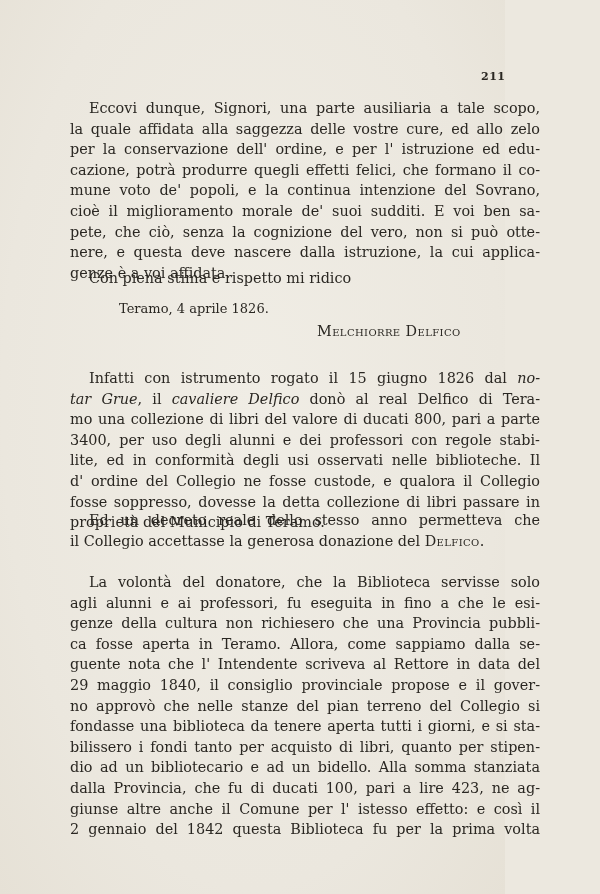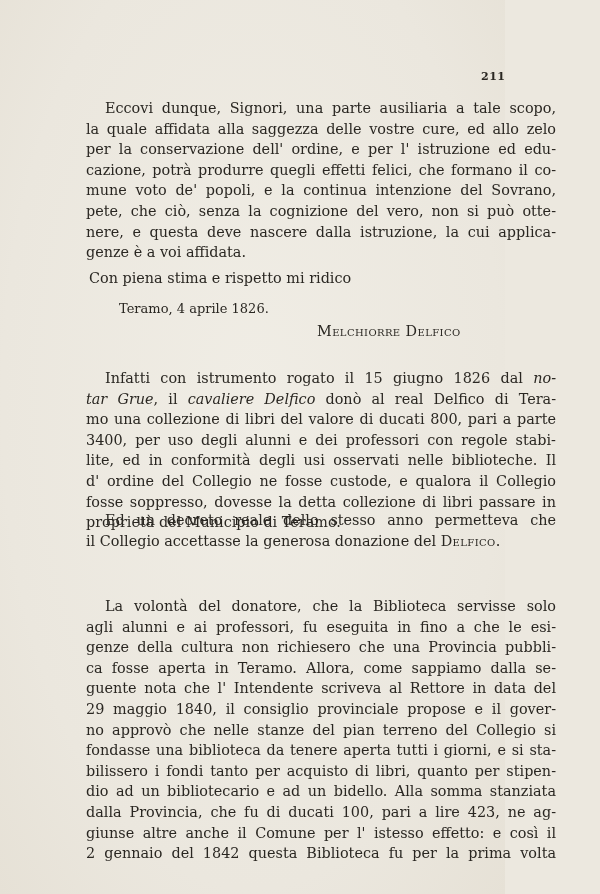--- a/index.html
+++ b/index.html
@@ -30,21 +30,20 @@
       letter-spacing: 0.5px;
       color: #2a2722;
     }
     .text-block {
       position: absolute;
       left: 70px;
       width: 470px;
       font-size: 14.4px;
       line-height: 20.6px;
       text-align: justify;
-      margin-left: 16px;
     }
     .line {
       display: block;
       white-space: nowrap;
       text-align-last: justify;
       text-align: justify;
       height: 20.6px;
     }
     .line.last {
       text-align-last: left;
@@ -53,35 +52,36 @@
       padding-left: 19px;
     }
     .it { font-style: italic; }
     .sc { font-variant: small-caps; letter-spacing: 0.4px; }
     #p1 { top: 98px; }
     #closing { top: 270px; left: 89px; font-size: 14.4px; position: absolute; white-space: nowrap; }
     #date { top: 301px; left: 119px; font-size: 13px; position: absolute; white-space: nowrap; }
     #signature { top: 323px; left: 317px; font-size: 14.4px; position: absolute; white-space: nowrap; }
     #p2 { top: 368px; }
     #p3 { top: 510px; }
-    #p4 { top: 596px; }
+    #p4 { top: 572px; }
   </style>
 </head>
 <body>
 
 <div class="page">
 
   <div class="page-number">211</div>
 
   <div class="text-block" id="p1">
     <span class="line indent">Eccovi dunque, Signori, una parte ausiliaria a tale scopo,</span>
     <span class="line">la quale affidata alla saggezza delle vostre cure, ed allo zelo</span>
     <span class="line">per la conservazione dell' ordine, e per l' istruzione ed edu-</span>
     <span class="line">cazione, potrà produrre quegli effetti felici, che formano il co-</span>
     <span class="line">mune voto de' popoli, e la continua intenzione del Sovrano,</span>
+    <span class="line">cioè il miglioramento morale de' suoi sudditi. E voi ben sa-</span>
     <span class="line">pete, che ciò, senza la cognizione del vero, non si può otte-</span>
     <span class="line">nere, e questa deve nascere dalla istruzione, la cui applica-</span>
     <span class="line last">genze è a voi affidata.</span>
   </div>
 
   <div id="closing">Con piena stima e rispetto mi ridico</div>
   <div id="date">Teramo, 4 aprile 1826.</div>
   <div id="signature" class="sc">Melchiorre Delfico</div>
 
   <div class="text-block" id="p2">

